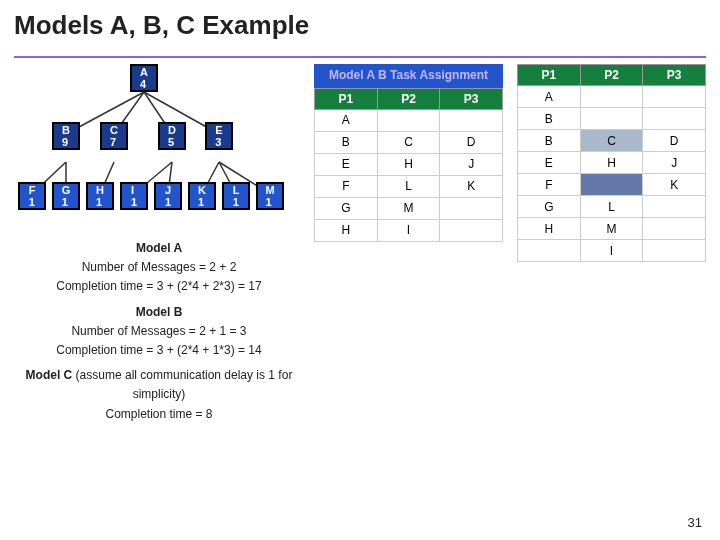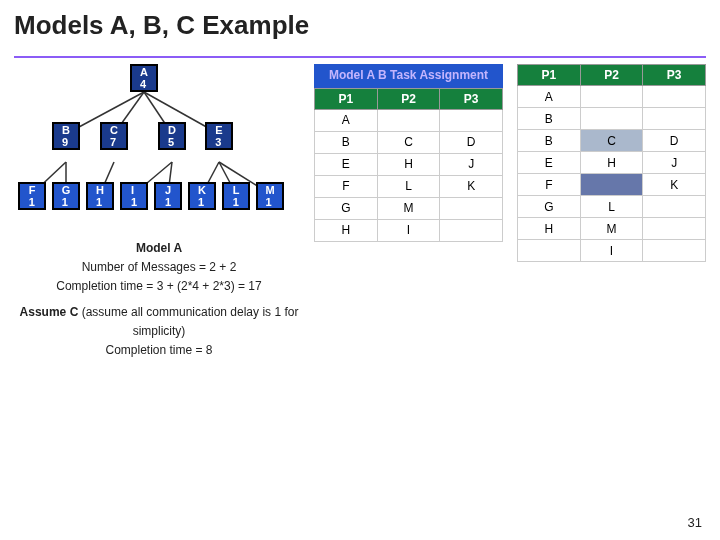--- a/index.html
+++ b/index.html
@@ -264,21 +264,26 @@
         </div>
       </div>
 
       <div class="info-text">
         <p>
           <strong>Model A</strong><br>
           Number of Messages = 2 + 2<br>
           Completion time = 3 + (2*4 + 2*3) = 17
         </p>
         <p>
-          <strong>Assume C</strong>   (assume all communication delay is 1 for simplicity)<br>
+          <strong>Model B</strong><br>
+          Number of Messages = 2 + 1 = 3<br>
+          Completion time = 3 + (2*4 + 1*3) = 14
+        </p>
+        <p>
+          <strong>Model C</strong>   (assume all communication delay is 1 for simplicity)<br>
           Completion time = 8
         </p>
       </div>
     </div>
 
     <div class="tables-area">
 
       <div class="task-table">
         <div class="table-header">Model A B Task Assignment</div>
         <table class="task-tbl">

